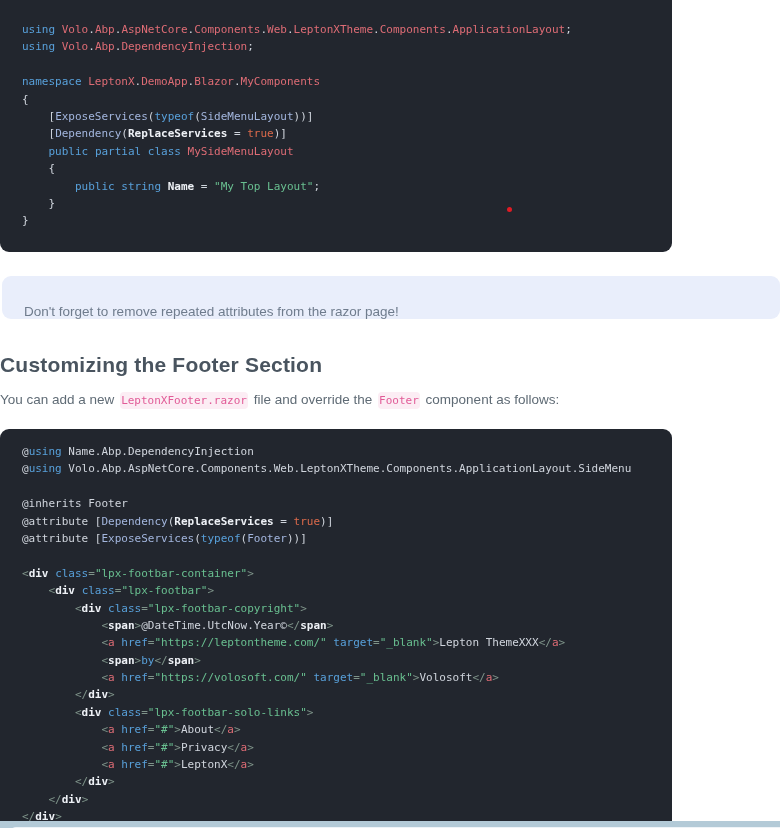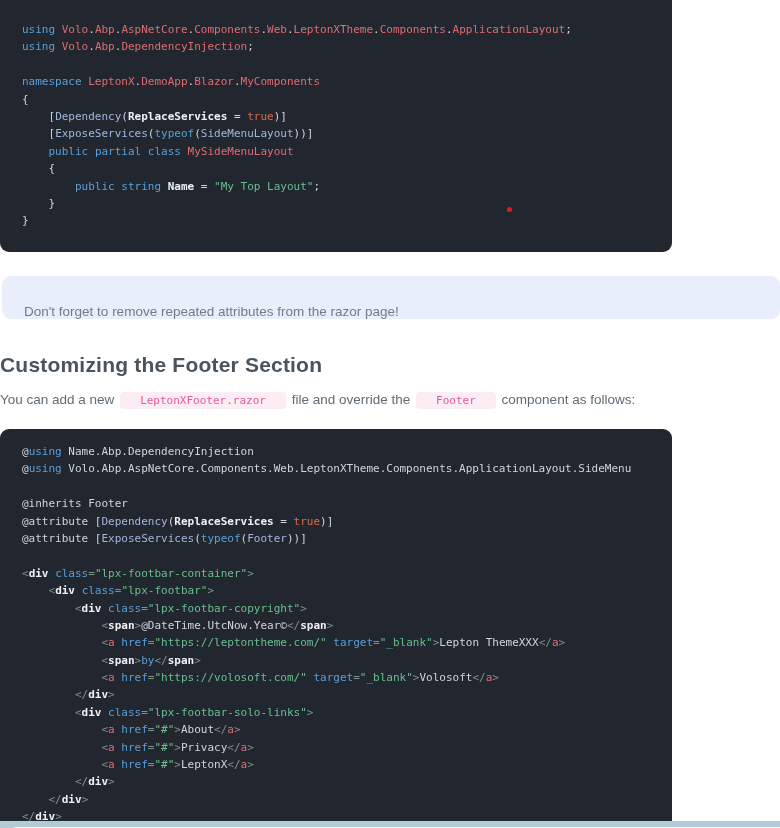--- a/index.html
+++ b/index.html
@@ -27,42 +27,42 @@
   
   .notice{margin:24px 0 0 2px;background:#e9eefb;border-radius:9px;height:43px;
           display:flex;align-items:flex-end;padding:0 22px;box-sizing:border-box;}
   .notice span{color:#6f7c8d;font-size:13.5px;}
 
   
   .section-heading{margin:34px 0 8px 0;color:#49545f;font-size:21px;font-weight:bold;
                    letter-spacing:.2px;}
   .section-paragraph{margin:12px 0 0 0;color:#5f6b75;font-size:13.5px;line-height:21px;}
   .inline-code{font-family:"DejaVu Sans Mono",monospace;font-size:11px;color:#e15b97;
-               background:#fcedf4;border-radius:4px;padding:2px 20px;margin:0 2px;text-align:center;}
+               background:#fcedf4;border-radius:4px;padding:2px 1px;margin:0 2px;text-align:center;}
 
   .gap-before-code2{height:18px;}
 
   
   .hscroll-track{position:absolute;left:0;bottom:0;width:780px;height:16px;
                  background:#b3cad7;}
   .hscroll-thumb{position:absolute;left:10px;top:6px;width:860px;height:12px;
                  border-radius:6px;background:#eef3f7;}
 </style>
 </head>
 <body>
 
 <div class="code-block top">
   <div>
       <div class="cline"><span class="tk-k">using</span><span class="tk-p"> </span><span class="tk-n">Volo</span><span class="tk-p">.</span><span class="tk-n">Abp</span><span class="tk-p">.</span><span class="tk-n">AspNetCore</span><span class="tk-p">.</span><span class="tk-n">Components</span><span class="tk-p">.</span><span class="tk-n">Web</span><span class="tk-p">.</span><span class="tk-n">LeptonXTheme</span><span class="tk-p">.</span><span class="tk-n">Components</span><span class="tk-p">.</span><span class="tk-n">ApplicationLayout</span><span class="tk-p">;</span></div>
       <div class="cline"><span class="tk-k">using</span><span class="tk-p"> </span><span class="tk-n">Volo</span><span class="tk-p">.</span><span class="tk-n">Abp</span><span class="tk-p">.</span><span class="tk-n">DependencyInjection</span><span class="tk-p">;</span></div>
       <div class="cline">&nbsp;</div>
       <div class="cline"><span class="tk-k">namespace</span><span class="tk-p"> </span><span class="tk-n">LeptonX</span><span class="tk-p">.</span><span class="tk-n">DemoApp</span><span class="tk-p">.</span><span class="tk-n">Blazor</span><span class="tk-p">.</span><span class="tk-n">MyComponents</span></div>
       <div class="cline"><span class="tk-p">{</span></div>
+      <div class="cline"><span class="tk-p">    [</span><span class="tk-t">ExposeServices</span><span class="tk-p">(</span><span class="tk-k">typeof</span><span class="tk-p">(</span><span class="tk-t">SideMenuLayout</span><span class="tk-p">))]</span></div>
       <div class="cline"><span class="tk-p">    [</span><span class="tk-t">Dependency</span><span class="tk-p">(</span><span class="tk-b">ReplaceServices</span><span class="tk-p"> = </span><span class="tk-o">true</span><span class="tk-p">)]</span></div>
-      <div class="cline"><span class="tk-p">    [</span><span class="tk-t">ExposeServices</span><span class="tk-p">(</span><span class="tk-k">typeof</span><span class="tk-p">(</span><span class="tk-t">SideMenuLayout</span><span class="tk-p">))]</span></div>
       <div class="cline"><span class="tk-p">    </span><span class="tk-k">public</span><span class="tk-p"> </span><span class="tk-k">partial</span><span class="tk-p"> </span><span class="tk-k">class</span><span class="tk-p"> </span><span class="tk-n">MySideMenuLayout</span></div>
       <div class="cline"><span class="tk-p">    {</span></div>
       <div class="cline"><span class="tk-p">        </span><span class="tk-k">public</span><span class="tk-p"> </span><span class="tk-k">string</span><span class="tk-p"> </span><span class="tk-b">Name</span><span class="tk-p"> = </span><span class="tk-s">"My Top Layout"</span><span class="tk-p">;</span></div>
       <div class="cline"><span class="tk-p">    }</span></div>
       <div class="cline"><span class="tk-p">}</span></div>
     </div>
   <div class="red-dot"></div>
 </div>
 
 <div class="notice">

